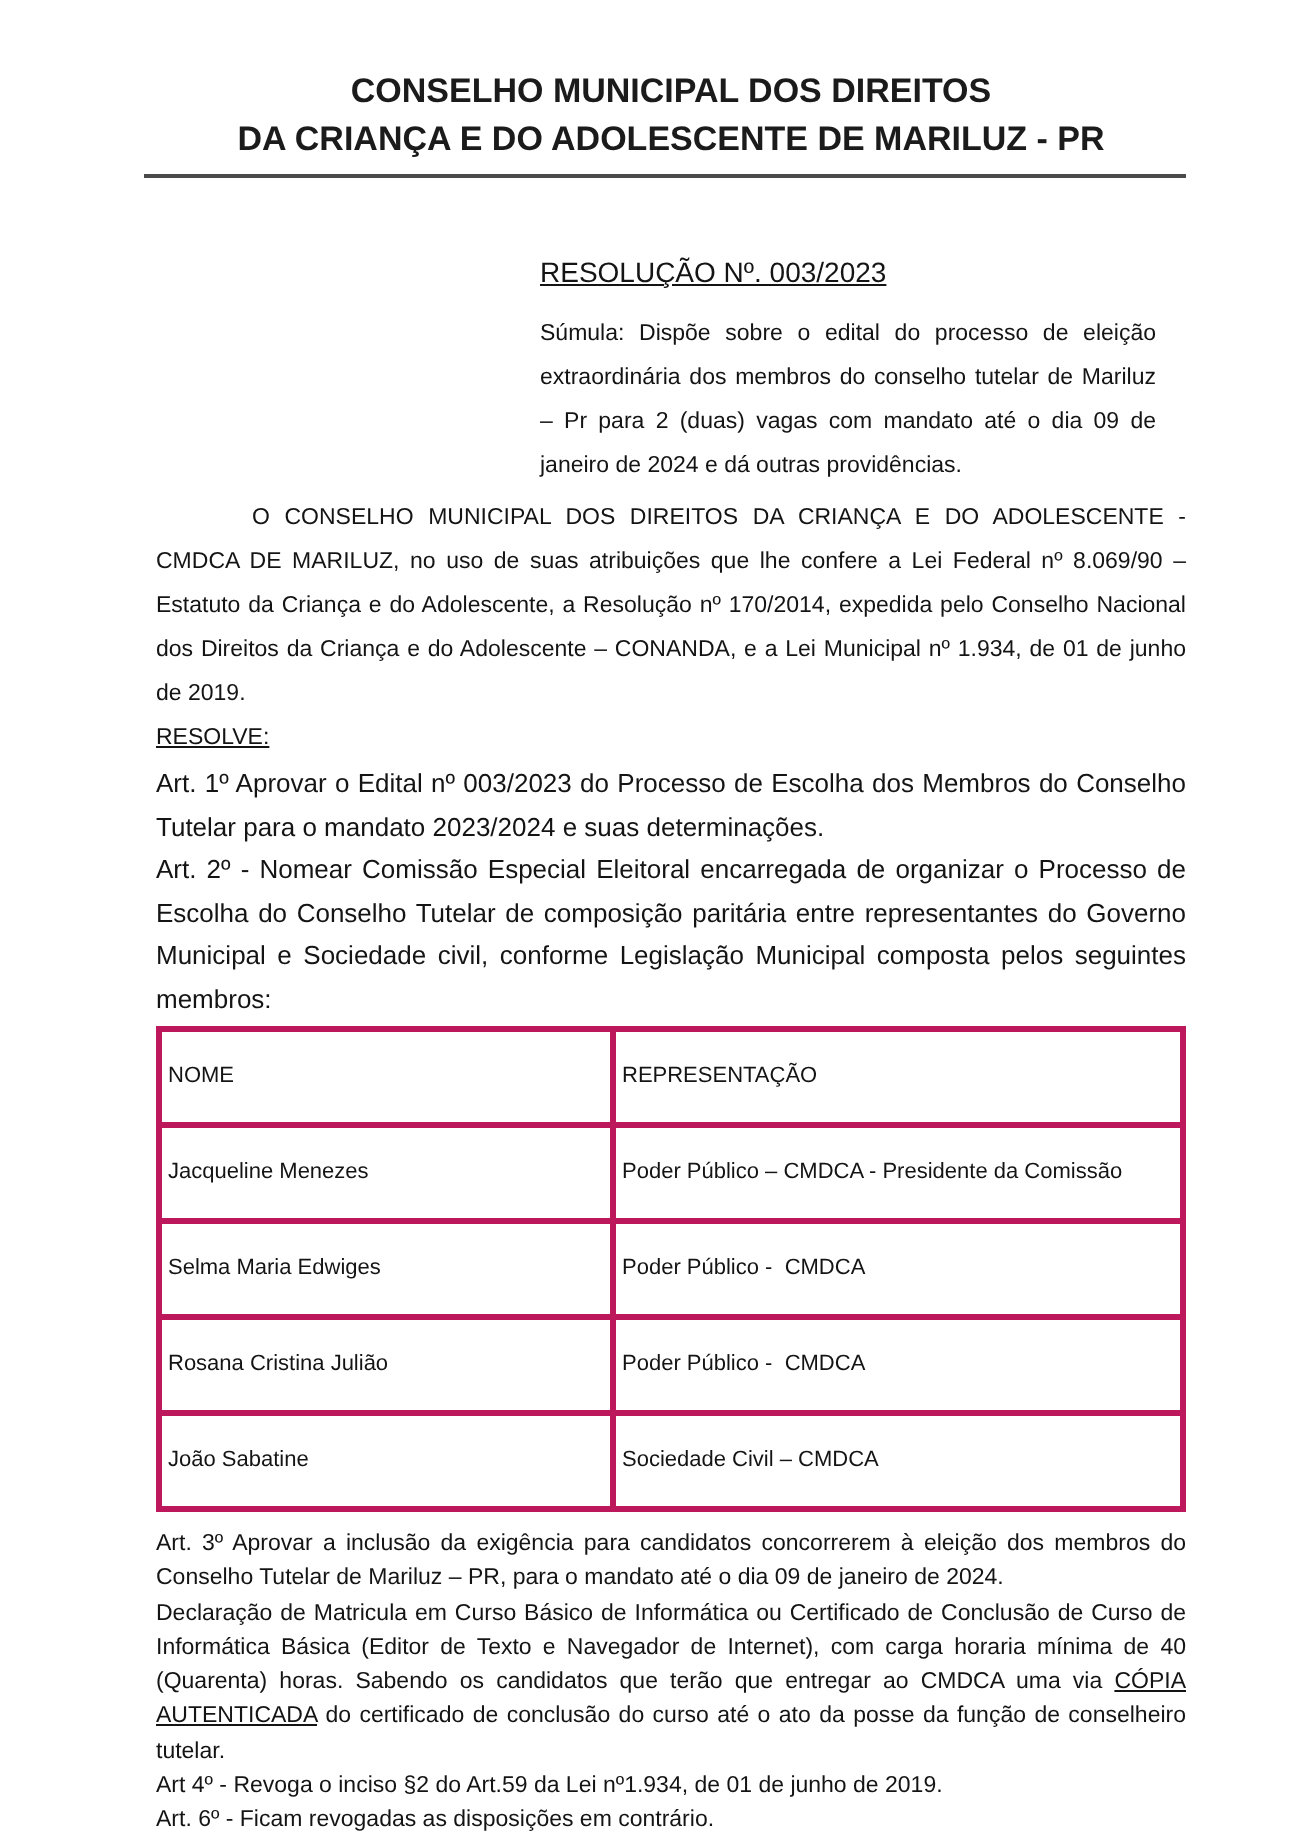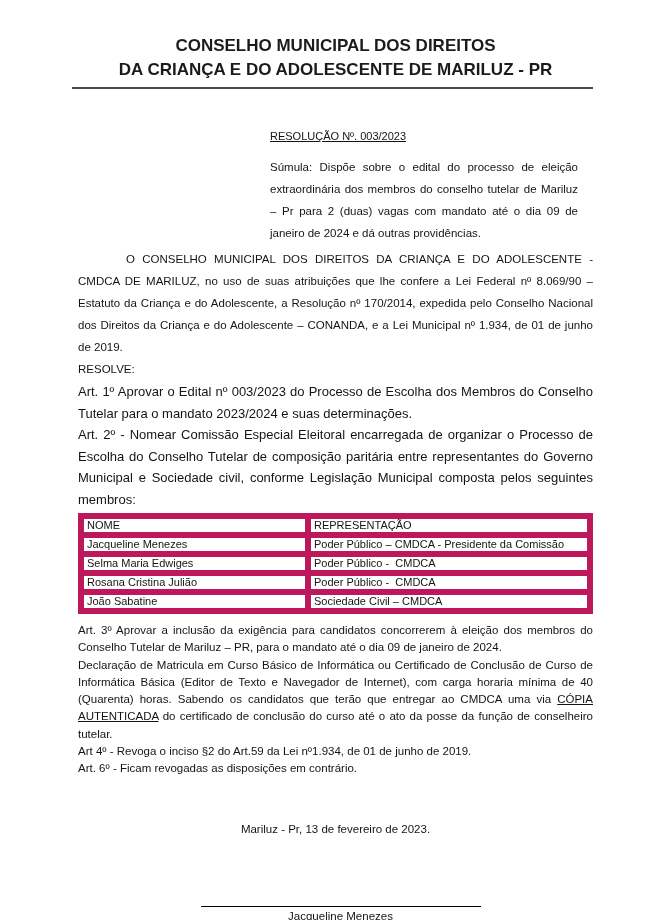--- a/index.html
+++ b/index.html
@@ -27,61 +27,62 @@
     height: 0;
     border-top: 2px solid #4a4a4a;
     margin: 5px 0 0 -6px;
   }
   .resolution-block {
     margin: 40px 0 0 192px;
     width: 308px;
   }
   .resolution-number {
     margin: 0;
-    font-size: 11px;
+    font-size: 14px;
     line-height: 15px;
     text-decoration: underline;
   }
   .sumula {
     margin: 12px 0 0 0;
     font-size: 11.5px;
     line-height: 22px;
     text-align: justify;
   }
   .preamble {
     margin: 4px 0 0 0;
     font-size: 11.5px;
     line-height: 22px;
     text-align: justify;
     text-indent: 48px;
   }
   .resolve {
     margin: 4px 0 0 0;
     font-size: 11.5px;
     line-height: 14px;
+    text-decoration: underline;
   }
   .article-upper {
     margin: 5px 0 0 0;
     font-size: 13px;
     line-height: 21.5px;
     text-align: justify;
   }
   .article-upper.tight { margin: 0; }
   table.members {
     width: 100%;
     border-collapse: collapse;
     margin-top: 3px;
     table-layout: fixed;
   }
   table.members th, table.members td {
-    border: 6px solid #be185d;
+    border: 3px solid #be185d;
     font-size: 11px;
     font-weight: normal;
     text-align: left;
-    padding: 0 3px;
+    padding: 16px 3px;
     height: 14.5px;
     line-height: 13px;
     white-space: pre;
     overflow: hidden;
   }
   table.members col.c1 { width: 227px; }
   .articles-lower { margin-top: 8px; }
   .articles-lower p {
     margin: 0;
     font-size: 11.5px;

